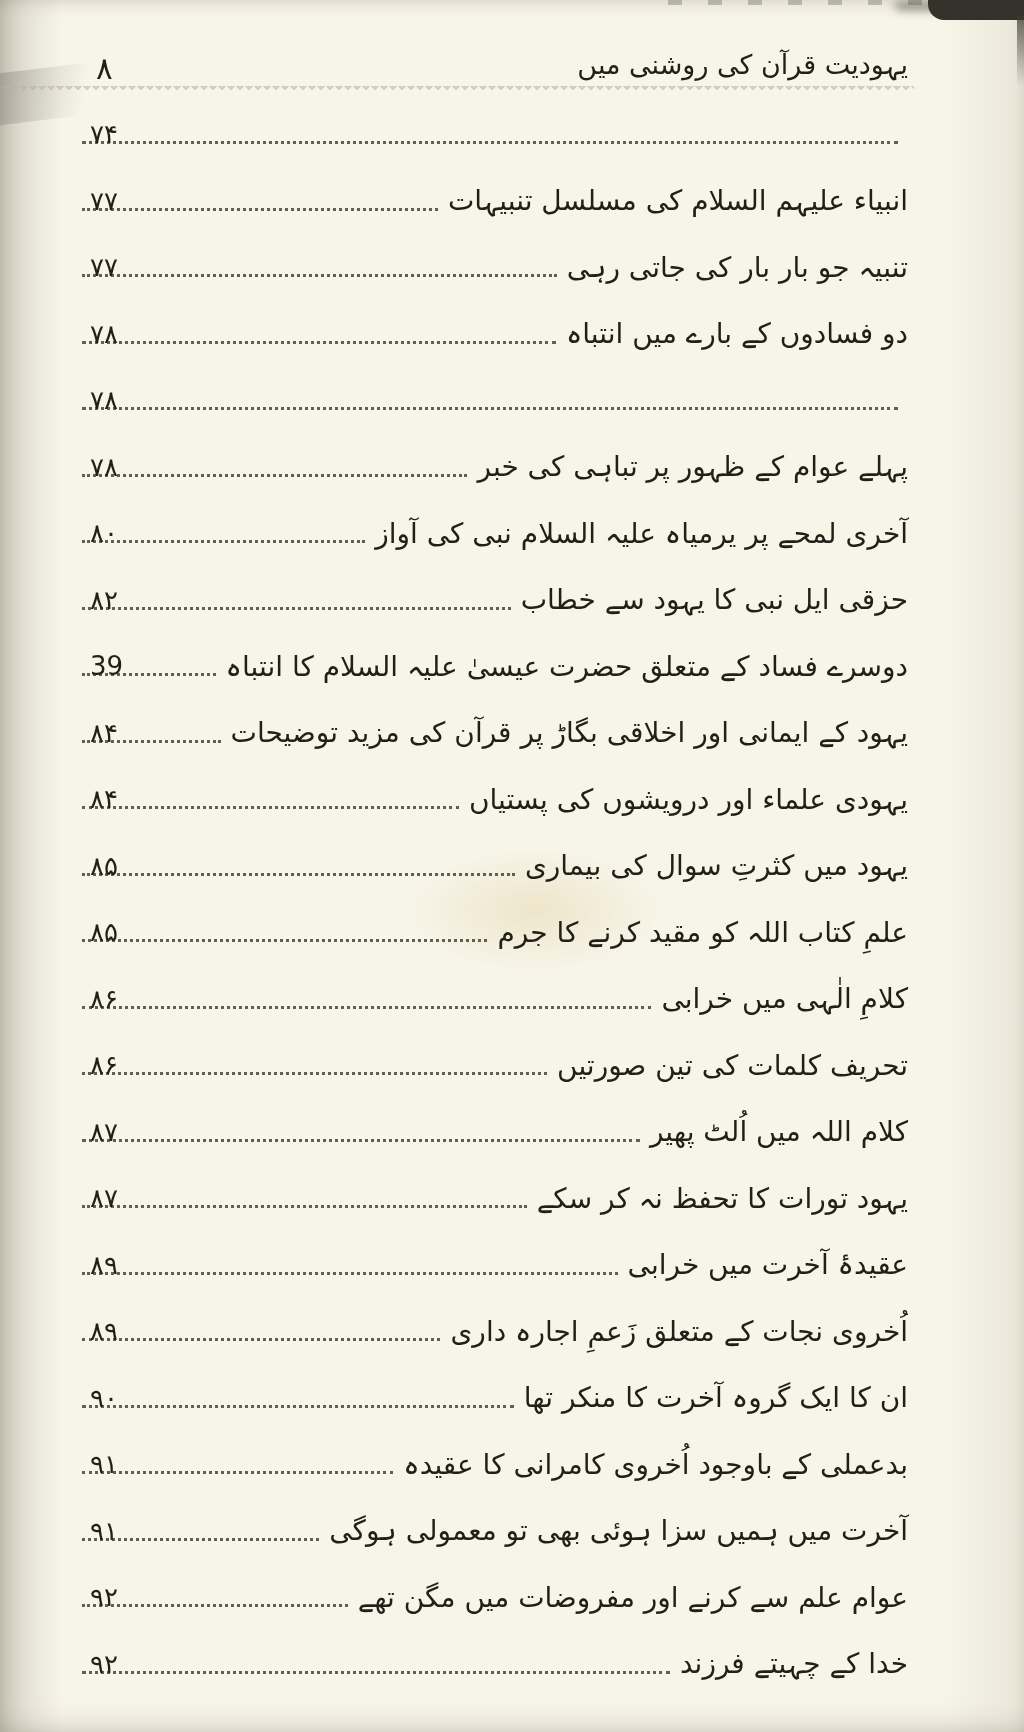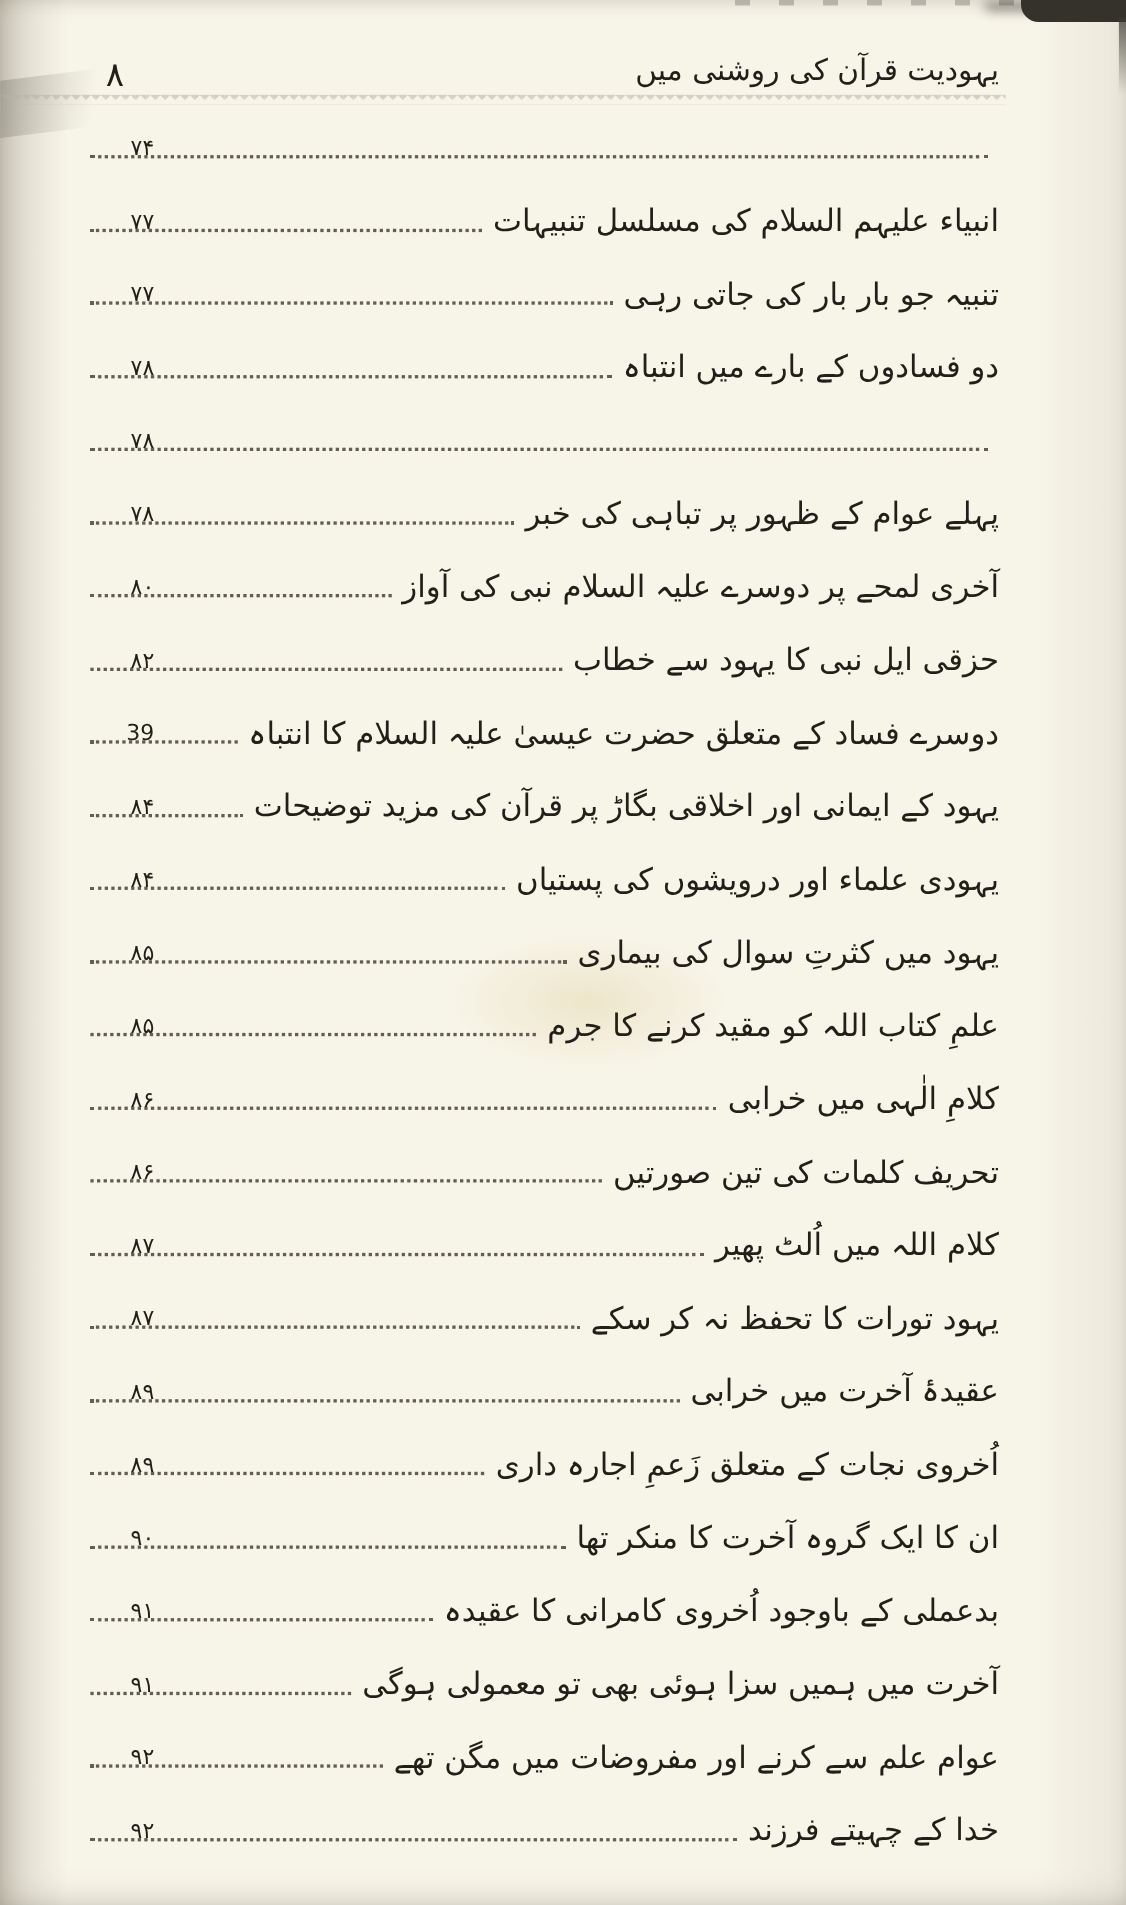--- a/index.html
+++ b/index.html
@@ -98,23 +98,23 @@
   }
   .dotted-leader {
     flex: 1 1 auto;
     min-width: 22px;
     height: 0;
     border-bottom: 3.4px dotted #49453b;
     margin: 17px 10px 0 8px; 
     opacity: .85;
   }
   .toc-pagenum {
-    font-size: 20px;
+    font-size: 26px;
     min-width: 50px;
-    text-align: right;
+    text-align: left;
     transform: translateX(66px); 
   }
 </style>
 </head>
 <body>
 
 <div class="page">
 
   <div class="artifact-corner"></div>
   <div class="artifact-top-dashes"></div>
@@ -161,21 +161,21 @@
     <span class="toc-pagenum">۷۸</span>
   </div>
 
   <div class="toc-row">
     <span class="toc-title">پہلے عوام کے ظہور پر تباہی کی خبر</span>
     <span class="dotted-leader"></span>
     <span class="toc-pagenum">۷۸</span>
   </div>
 
   <div class="toc-row">
-    <span class="toc-title">آخری لمحے پر دوسرے علیہ السلام نبی کی آواز</span>
+    <span class="toc-title">آخری لمحے پر یرمیاہ علیہ السلام نبی کی آواز</span>
     <span class="dotted-leader"></span>
     <span class="toc-pagenum">۸۰</span>
   </div>
 
   <div class="toc-row">
     <span class="toc-title">حزقی ایل نبی کا یہود سے خطاب</span>
     <span class="dotted-leader"></span>
     <span class="toc-pagenum">۸۲</span>
   </div>
 

